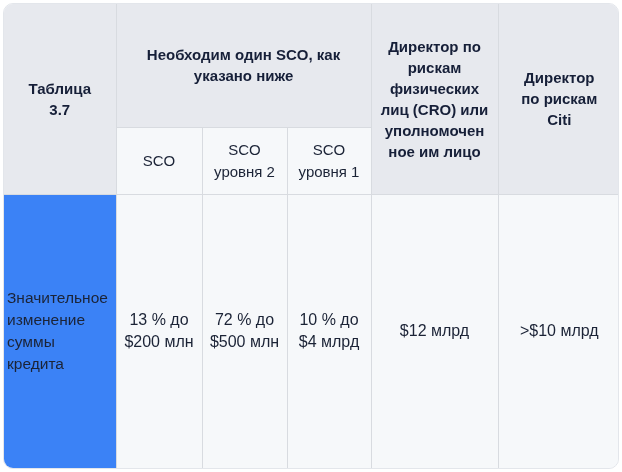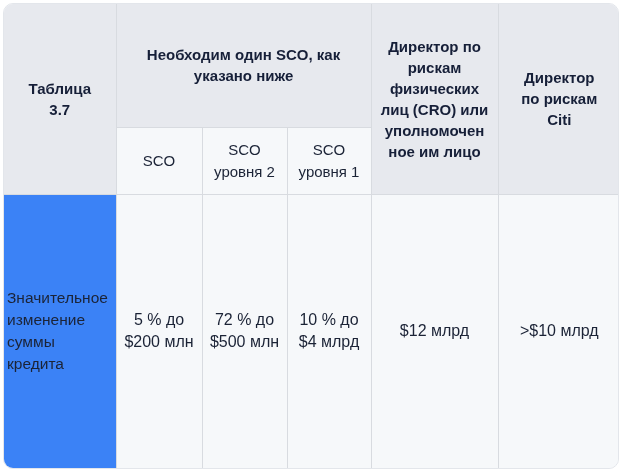--- a/index.html
+++ b/index.html
@@ -108,21 +108,21 @@
         <td class="subhdr">SCO
 уровня 2</td>
         <td class="subhdr">SCO
 уровня 1</td>
       </tr>
       <tr class="r3">
         <td class="rowlabel">Значительное
 изменение
 суммы
 кредита</td>
-        <td class="val">5 % до
+        <td class="val">13 % до
 $200 млн</td>
         <td class="val">72 % до
 $500 млн</td>
         <td class="val">10 % до
 $4 млрд</td>
         <td class="val">$12 млрд</td>
         <td class="val">&gt;$10 млрд</td>
       </tr>
     </tbody>
   </table>

